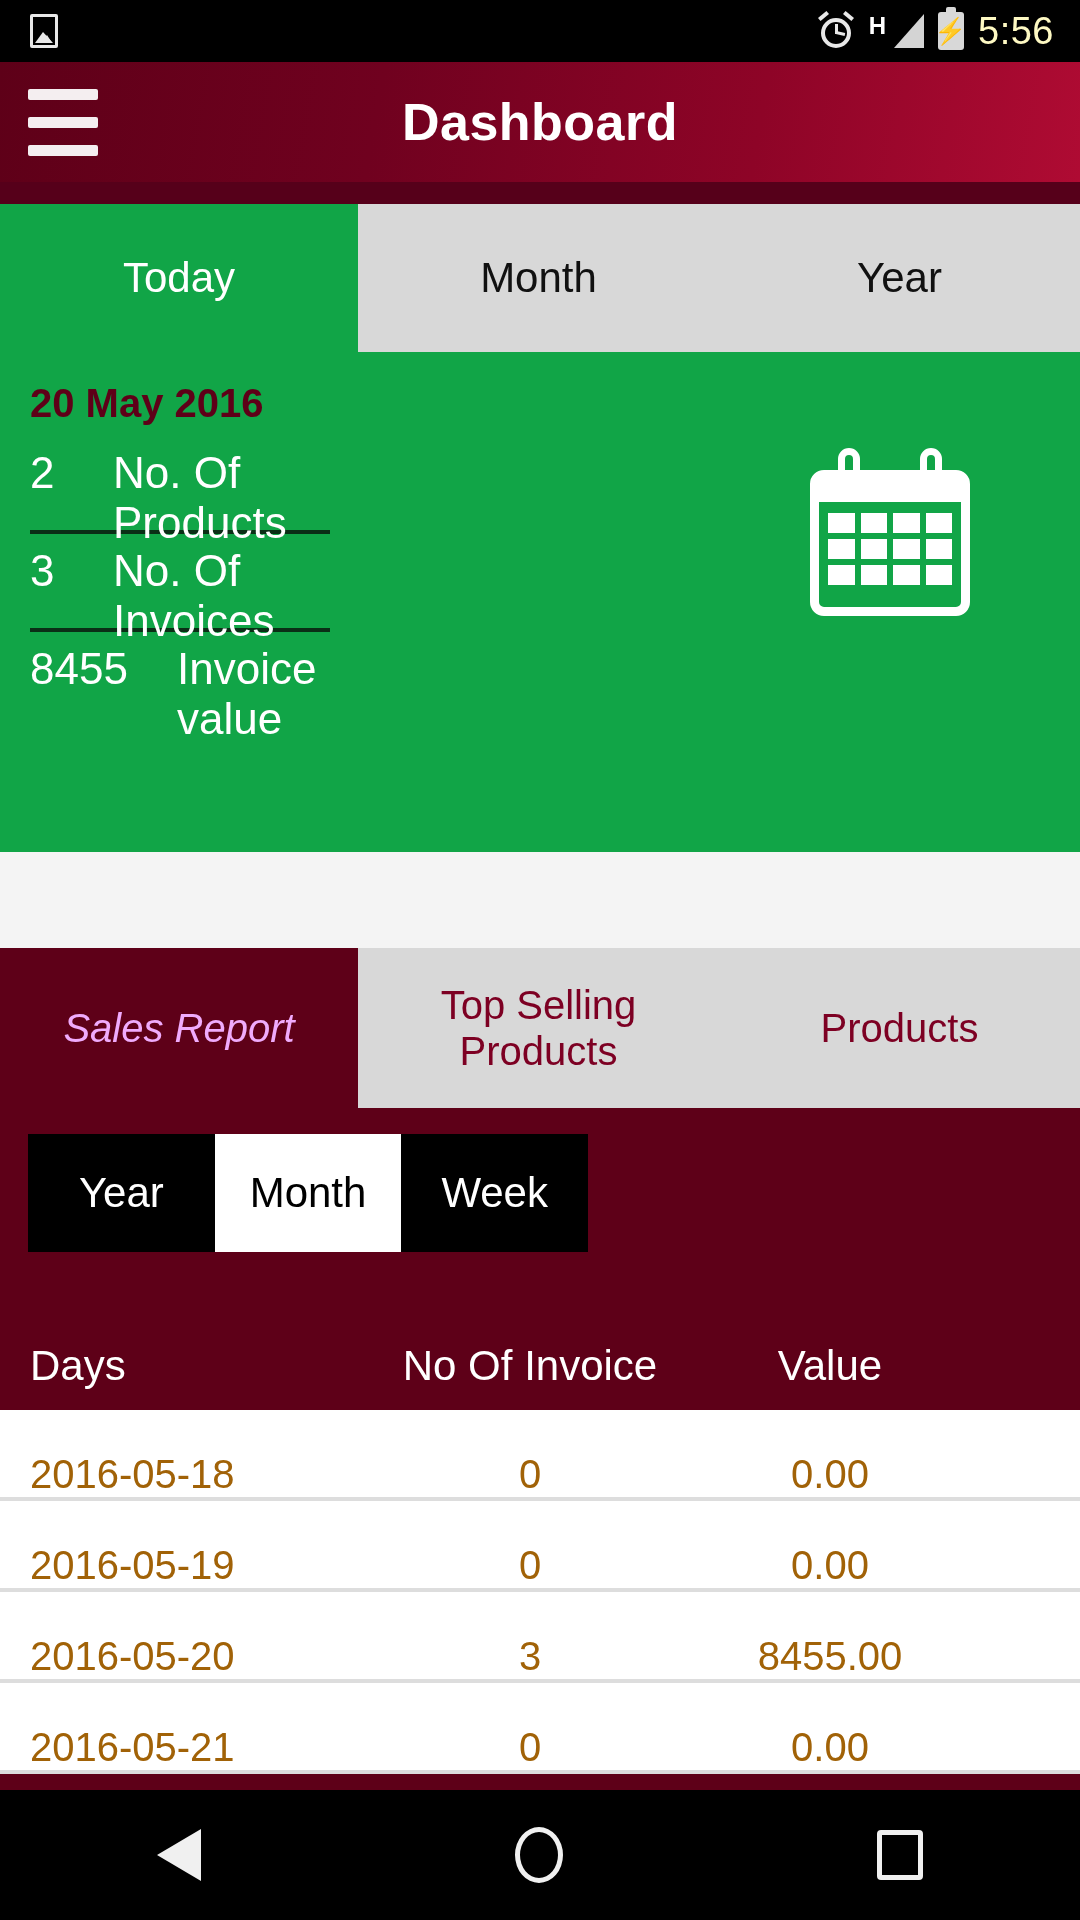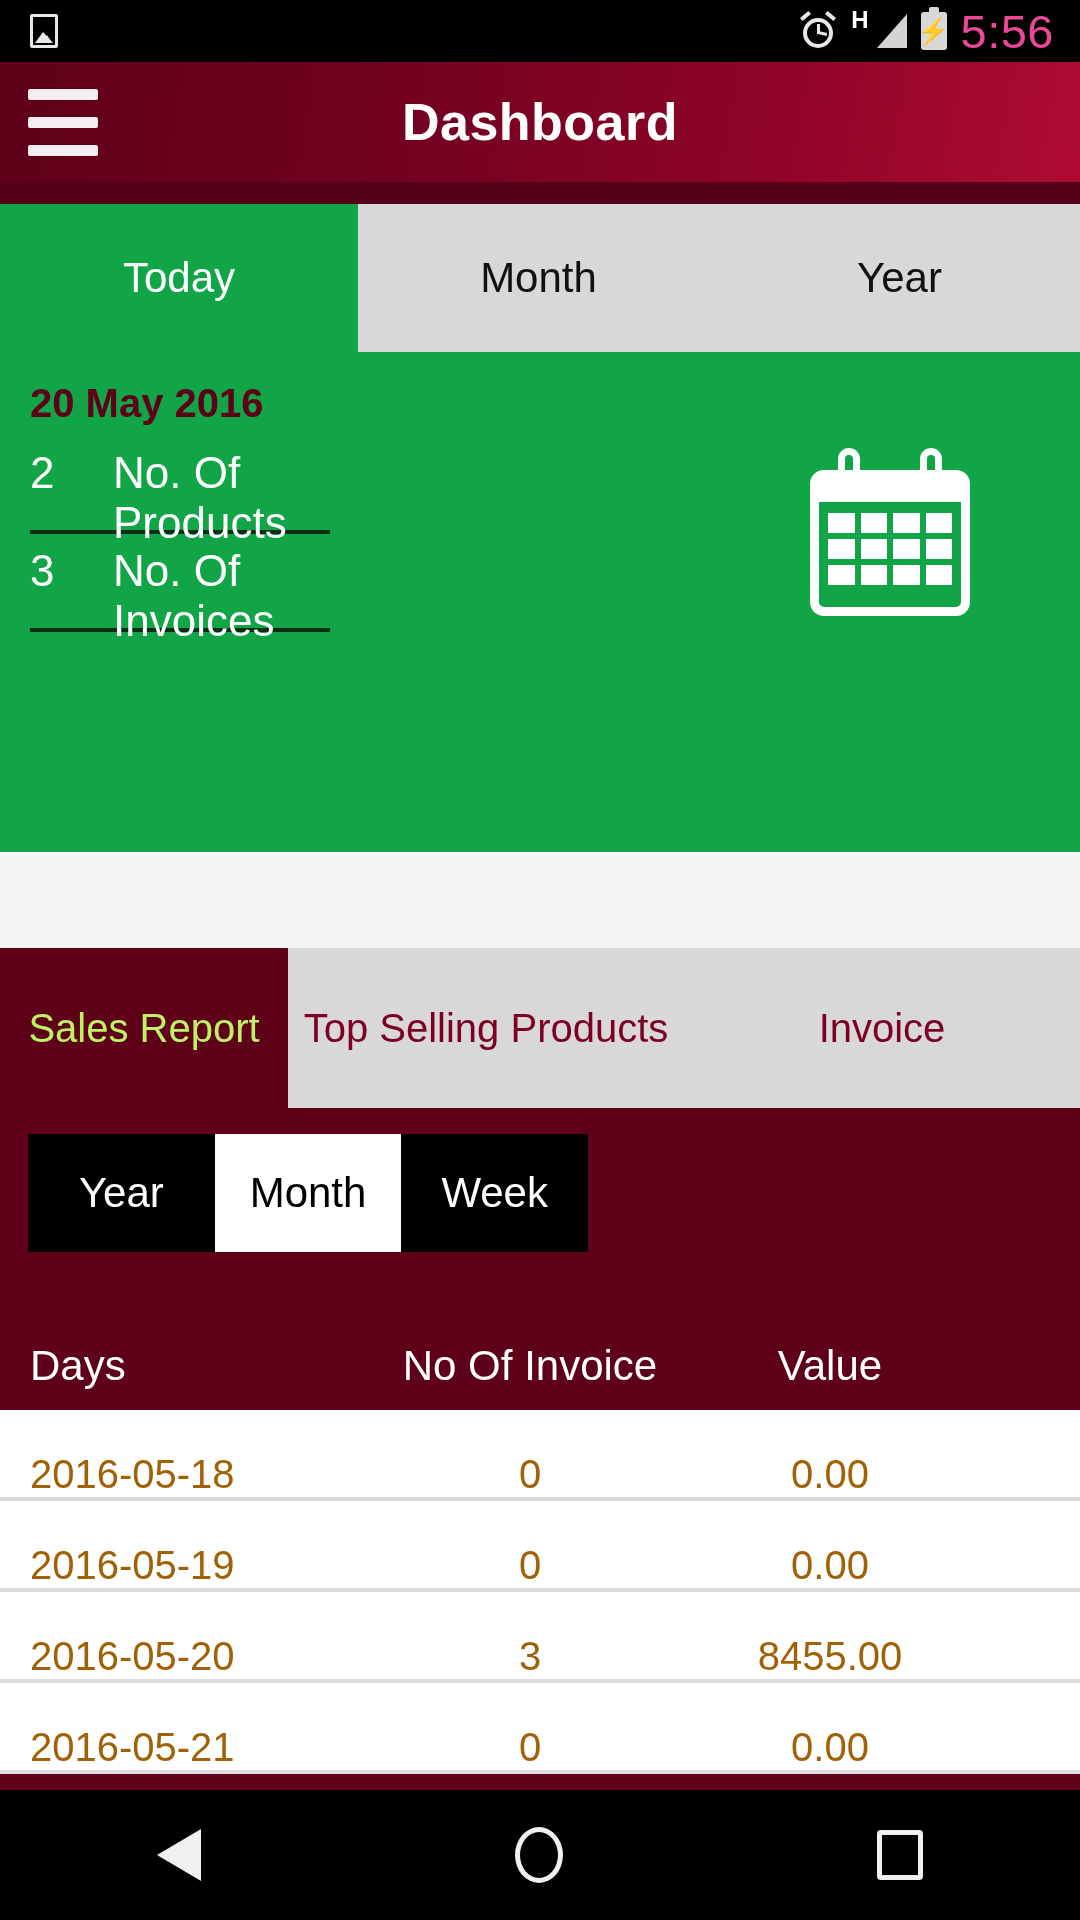--- a/index.html
+++ b/index.html
@@ -15,21 +15,21 @@
   .statusbar {
     position:absolute; top:0; left:0; width:1080px; height:62px;
     background:#000000; display:flex; align-items:center;
   }
   .sb-left { padding-left:30px; display:flex; align-items:center; }
   .sb-right {
     margin-left:auto; padding-right:26px;
     display:flex; align-items:center; gap:14px;
   }
   .sb-time {
-    color:#ec4899; font-size:47px; letter-spacing:0.5px;
+    color:#fef9c3; font-size:38px; letter-spacing:0.5px;
   }
   .ico-photo {
     width:28px; height:34px; border:3px solid #e8e8e8; border-radius:2px;
     position:relative; overflow:hidden;
   }
   .ico-photo::after {
     content:""; position:absolute; left:2px; bottom:2px;
     width:0; height:0;
     border-left:8px solid transparent; border-right:10px solid transparent;
     border-bottom:11px solid #e8e8e8;
@@ -165,21 +165,21 @@
   
   .report {
     position:absolute; top:948px; left:0; width:1080px; height:842px;
     background:#5e0018;
   }
   .tabs-report { display:flex; height:160px; }
   .tr-tab {
     display:flex; align-items:center; justify-content:center; text-align:center;
     font-size:40px; line-height:1.15; padding:0 10px;
   }
-  .tr-tab.active { width:288px; background:#5e0018; color:#bef264; }
+  .tr-tab.active { width:358px; background:#5e0018; color:#f0abfc;font-style:italic; }
   .tr-tab.idle   { flex:1; background:#d8d8d8; color:#7d0023; }
 
   .seg {
     margin:26px 0 0 28px; display:flex; width:560px; height:118px;
   }
   .seg-btn {
     flex:1; display:flex; align-items:center; justify-content:center;
     font-size:42px;
   }
   .seg-btn.on  { background:#ffffff; color:#000000; }
@@ -267,20 +267,24 @@
       <div class="sum-row">
         <span class="num">2</span>
         <span class="lbl">No. Of Products</span>
       </div>
       <div class="sum-divider"></div>
       <div class="sum-row">
         <span class="num">3</span>
         <span class="lbl">No. Of Invoices</span>
       </div>
       <div class="sum-divider"></div>
+      <div class="sum-row wide">
+        <span class="num">8455</span>
+        <span class="lbl">Invoice value</span>
+      </div>
     </div>
 
     <div class="calendar">
       <span class="cal-ring l"></span>
       <span class="cal-ring r"></span>
       <span class="cal-body">
         <span class="cal-head"></span>
         <span class="cal-grid">
           <i></i>
             <i></i>
@@ -299,21 +303,21 @@
     </div>
   </div>
 
   <div class="gap"></div>
 
   <div class="report">
 
     <div class="tabs-report">
       <div class="tr-tab active">Sales Report</div>
       <div class="tr-tab idle">Top Selling Products</div>
-      <div class="tr-tab idle">Invoice</div>
+      <div class="tr-tab idle">Products</div>
     </div>
 
     <div class="seg">
       <div class="seg-btn off">Year</div>
       <div class="seg-btn on">Month</div>
       <div class="seg-btn off">Week</div>
     </div>
 
     <div class="thead">
       <div class="col-days">Days</div>

